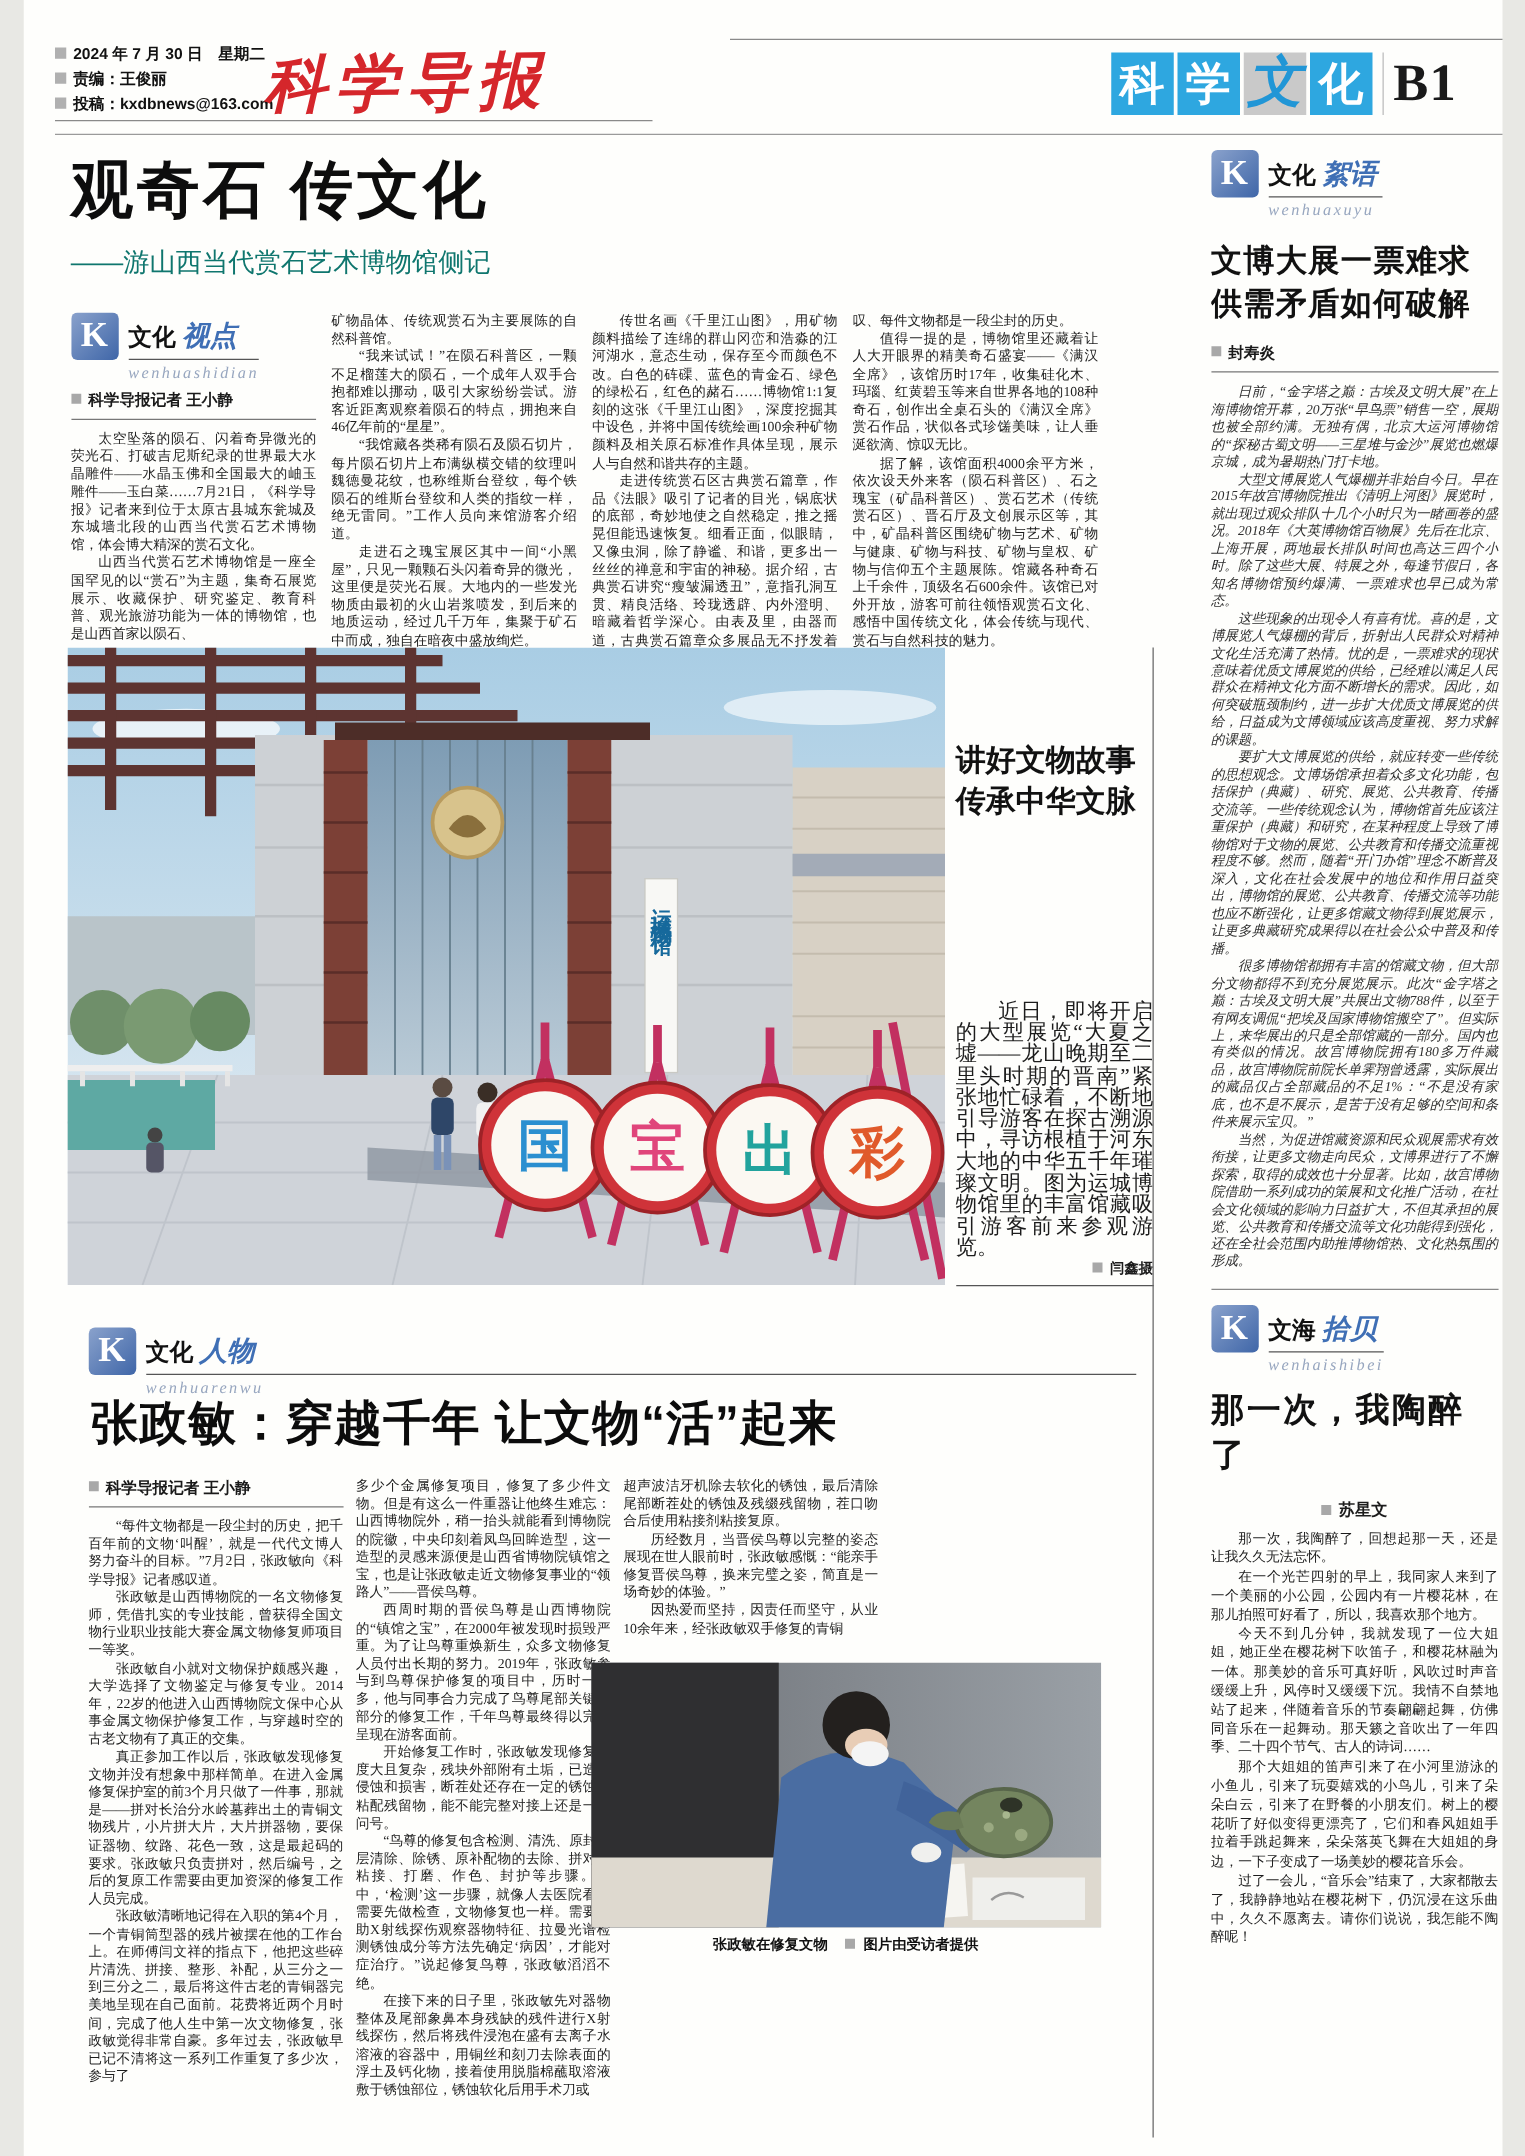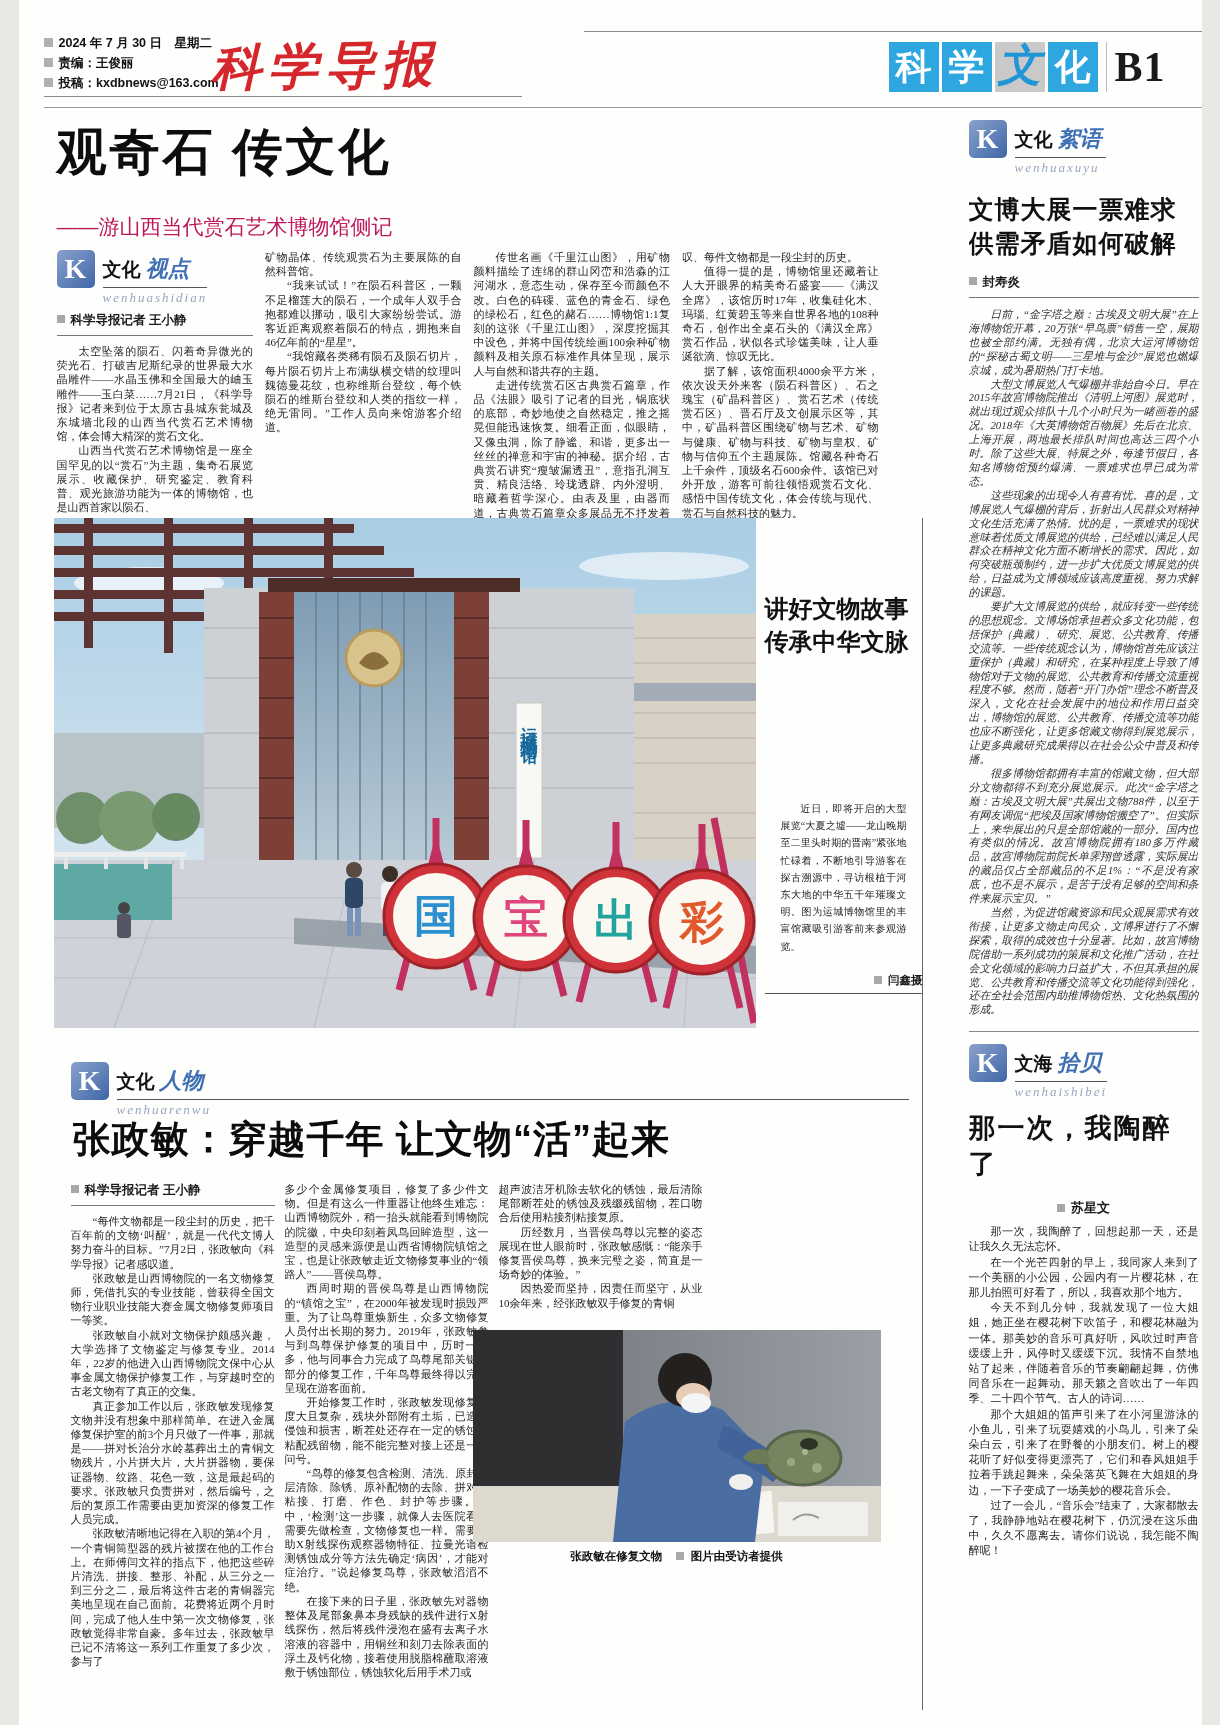--- a/index.html
+++ b/index.html
@@ -27,33 +27,33 @@
   .klcn{font:800 19px "Liberation Sans","DejaVu Sans",sans-serif;color:#111;}
   .klscript{font:700 italic 22px "Liberation Serif",serif;color:#3f6fb5;margin-left:5px;}
   .klpy{font:italic 13px "Liberation Serif",serif;color:#97a6bf;letter-spacing:2px;padding-top:2px;}
   
   .byline{font:700 12.5px "Liberation Sans","DejaVu Sans",sans-serif;color:#1a1a1a;
           border-bottom:1px solid #777;padding-bottom:6px;}
   .byline .sq{vertical-align:1px;}
   
   #main-art{left:38px;top:124px;width:822px;height:394px;}
   #main-hl{font:900 50px/56px "Liberation Sans","DejaVu Sans",sans-serif;color:#0d0d0d;letter-spacing:3px;}
-  #main-sub{position:absolute;left:0;top:74px;font:500 21px/26px "Liberation Sans","DejaVu Sans",sans-serif;color:#be185d;margin-top:16px;}
+  #main-sub{position:absolute;left:0;top:74px;font:500 21px/26px "Liberation Sans","DejaVu Sans",sans-serif;color:#0f766e;}
   #main-cols{position:absolute;left:0;top:126px;width:822px;height:268px;display:flex;gap:12px;overflow:hidden;}
   #main-cols .col{flex:1;overflow:hidden;}
   .bodytext p{margin:0;text-indent:2em;text-align:justify;font-size:11px;line-height:14.2px;color:#1d1d1d;}
   .cont p:first-child{text-indent:0;}
   #main-cols .klabel{margin-bottom:6px;}
   #main-cols .byline{margin-bottom:8px;}
   
   #main-photo{left:35px;top:518px;width:702px;height:510px;}
   #photo-cap{left:746px;top:556px;width:158px;}
   #cap-title{font:800 24px/33px "Liberation Sans","DejaVu Sans",sans-serif;color:#111;margin-top:36px;}
   #cap-text{margin-top:142px;}
-  #cap-text p{margin:16px;text-indent:2em;text-align:justify;font-size:10px;line-height:17.2px;}
+  #cap-text p{margin:0;text-indent:2em;text-align:justify;font-size:17px;line-height:17.2px;}
   #cap-credit{text-align:right;font:700 11.5px/18px "Liberation Sans",sans-serif;border-bottom:1px solid #555;padding-bottom:4px;}
   
   #rail{left:950px;top:120px;width:230px;height:1596px;overflow:hidden;}
   #xuyu-hl{font:800 25px/34px "Liberation Sans","DejaVu Sans",sans-serif;color:#111;margin-top:16px;letter-spacing:1px;}
   #rail .byline{margin-top:14px;}
   .kaitext{margin-top:10px;}
   .kaitext p{margin:0;text-indent:2em;text-align:justify;font:italic 10.9px/13.9px "Liberation Serif","DejaVu Serif",serif;color:#2e2e2e;}
   #rail-hr{border:none;border-top:1px solid #888;margin:14px 0 12px 0;}
   #shibei-hl{font:700 27px/36px "Liberation Sans","DejaVu Sans",sans-serif;color:#111;margin-top:10px;letter-spacing:2px;}
   #shibei-by{text-align:center;font:700 13px/20px "Liberation Sans",sans-serif;margin-top:16px;}
@@ -112,20 +112,21 @@
         <div class="byline"><span class="sq small"></span><span>科学导报记者 王小静</span></div>
         <div class="bodytext">
             <p>太空坠落的陨石、闪着奇异微光的荧光石、打破吉尼斯纪录的世界最大水晶雕件——水晶玉佛和全国最大的岫玉雕件——玉白菜……7月21日，《科学导报》记者来到位于太原古县城东瓮城及东城墙北段的山西当代赏石艺术博物馆，体会博大精深的赏石文化。</p>
             <p>山西当代赏石艺术博物馆是一座全国罕见的以“赏石”为主题，集奇石展览展示、收藏保护、研究鉴定、教育科普、观光旅游功能为一体的博物馆，也是山西首家以陨石、</p>
           </div>
       </div>
       <div class="col bodytext cont">
           <p>矿物晶体、传统观赏石为主要展陈的自然科普馆。</p>
           <p>“我来试试！”在陨石科普区，一颗不足榴莲大的陨石，一个成年人双手合抱都难以挪动，吸引大家纷纷尝试。游客近距离观察着陨石的特点，拥抱来自46亿年前的“星星”。</p>
           <p>“我馆藏各类稀有陨石及陨石切片，每片陨石切片上布满纵横交错的纹理叫魏德曼花纹，也称维斯台登纹，每个铁陨石的维斯台登纹和人类的指纹一样，绝无雷同。”工作人员向来馆游客介绍道。</p>
+          <p>走进石之瑰宝展区其中一间“小黑屋”，只见一颗颗石头闪着奇异的微光，这里便是荧光石展。大地内的一些发光物质由最初的火山岩浆喷发，到后来的地质运动，经过几千万年，集聚于矿石中而成，独自在暗夜中盛放绚烂。</p>
         </div>
       <div class="col bodytext">
           <p>传世名画《千里江山图》，用矿物颜料描绘了连绵的群山冈峦和浩淼的江河湖水，意态生动，保存至今而颜色不改。白色的砗磲、蓝色的青金石、绿色的绿松石，红色的赭石……博物馆1:1复刻的这张《千里江山图》，深度挖掘其中设色，并将中国传统绘画100余种矿物颜料及相关原石标准作具体呈现，展示人与自然和谐共存的主题。</p>
           <p>走进传统赏石区古典赏石篇章，作品《法眼》吸引了记者的目光，锅底状的底部，奇妙地使之自然稳定，推之摇晃但能迅速恢复。细看正面，似眼睛，又像虫洞，除了静谧、和谐，更多出一丝丝的禅意和宇宙的神秘。据介绍，古典赏石讲究“瘦皱漏透丑”，意指孔洞互贯、精良活络、玲珑透辟、内外澄明、暗藏着哲学深心。由表及里，由器而道，古典赏石篇章众多展品无不抒发着人们对大自然造物的惊</p>
         </div>
       <div class="col bodytext cont">
           <p>叹、每件文物都是一段尘封的历史。</p>
           <p>值得一提的是，博物馆里还藏着让人大开眼界的精美奇石盛宴——《满汉全席》，该馆历时17年，收集硅化木、玛瑙、红黄碧玉等来自世界各地的108种奇石，创作出全桌石头的《满汉全席》赏石作品，状似各式珍馐美味，让人垂涎欲滴、惊叹无比。</p>
           <p>据了解，该馆面积4000余平方米，依次设天外来客（陨石科普区）、石之瑰宝（矿晶科普区）、赏石艺术（传统赏石区）、晋石厅及文创展示区等，其中，矿晶科普区围绕矿物与艺术、矿物与健康、矿物与科技、矿物与皇权、矿物与信仰五个主题展陈。馆藏各种奇石上千余件，顶级名石600余件。该馆已对外开放，游客可前往领悟观赏石文化、感悟中国传统文化，体会传统与现代、赏石与自然科技的魅力。</p>
         </div>

